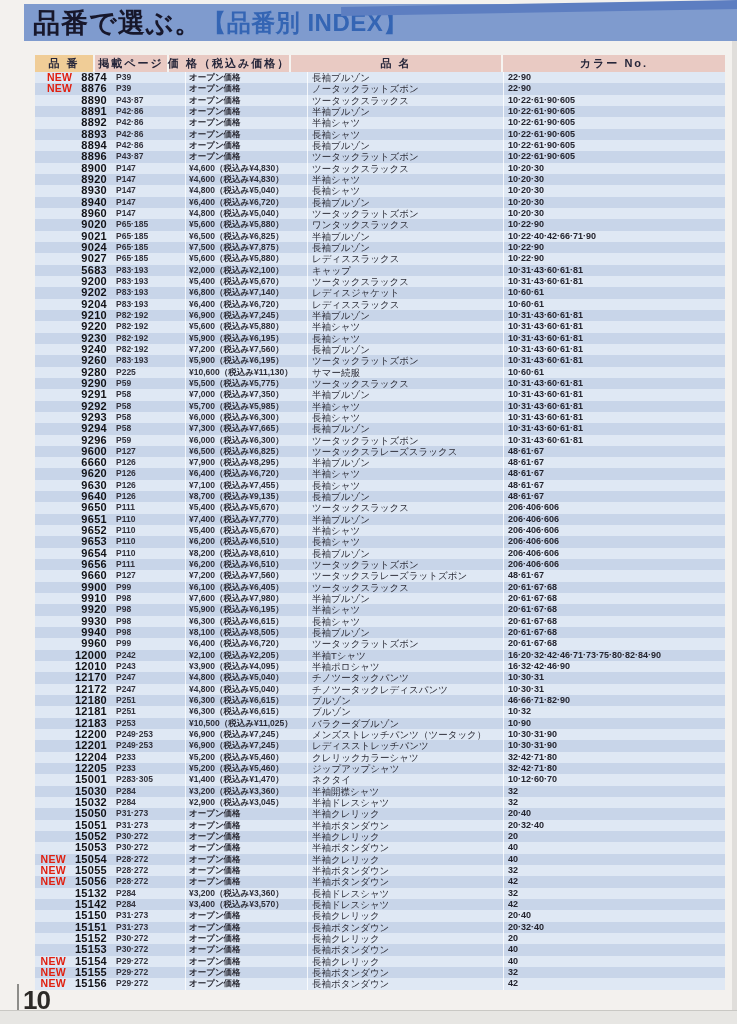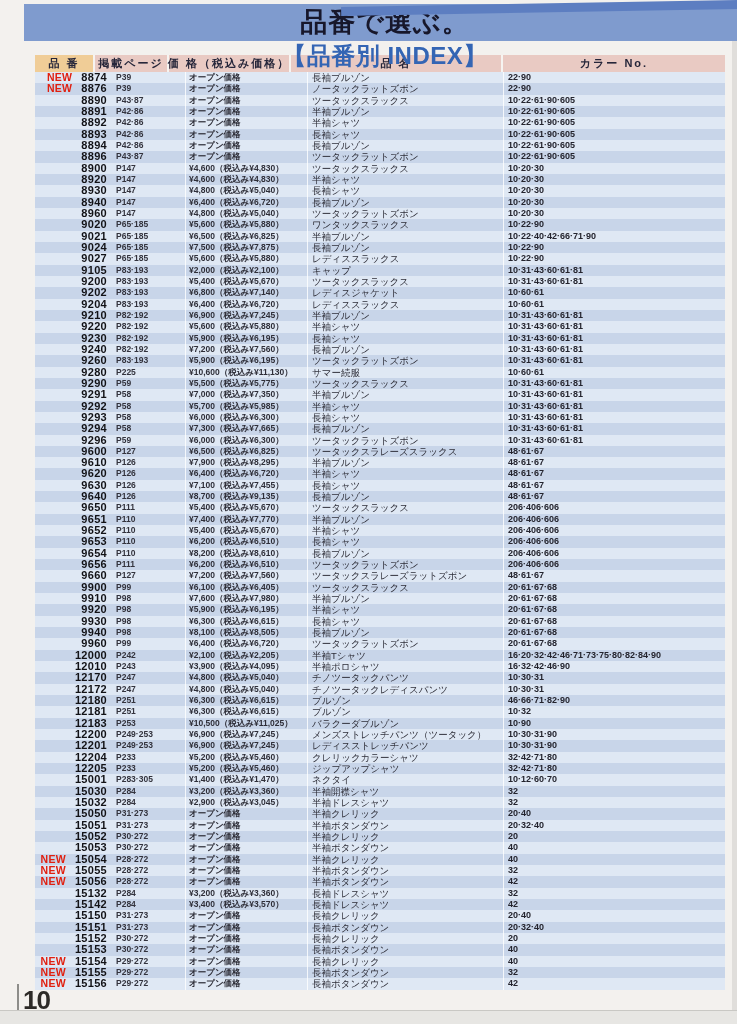--- a/index.html
+++ b/index.html
@@ -10,21 +10,21 @@
   }
   
   .topstrip{
     position:absolute;top:0;right:-4px;width:400px;height:9px;
     background:var(--band-dark,#5d7ec1);
     transform:rotate(-1deg);transform-origin:right top;z-index:3;
   }
   .topband{
     position:absolute;left:24px;top:4px;right:0;height:37px;
     background:var(--band,#7f9bce);
-    display:flex;align-items:center;padding-left:9px;z-index:2;flex-direction:column;
+    display:flex;align-items:center;padding-left:9px;z-index:2;
   }
   .title-main{font-size:27px;font-weight:bold;color:#17172b;letter-spacing:1px;white-space:nowrap}
   .title-sub{font-size:24px;font-weight:bold;color:var(--sub-blue,#3465b4);letter-spacing:0.5px;white-space:nowrap}
   
   .table{position:absolute;left:35px;top:55px;width:690px;z-index:1}
   .thead{display:flex;height:17px}
   .th{
     box-sizing:border-box;display:flex;align-items:center;justify-content:center;
     font-size:11px;font-weight:bold;color:#26263a;letter-spacing:2px;
     background:var(--hdr-pink,#e9cac3);border-right:2px solid #f6f4f1;white-space:nowrap;
@@ -179,21 +179,21 @@
         <div class="cell c-color">10·22·90</div>
       </div>
       <div class="row">
         <div class="cell c-num"><span>9027</span></div>
         <div class="cell c-page">P65·185</div>
         <div class="cell c-price">¥5,600（税込み¥5,880）</div>
         <div class="cell c-name">レディススラックス</div>
         <div class="cell c-color">10·22·90</div>
       </div>
       <div class="row alt">
-        <div class="cell c-num"><span>9105</span></div>
+        <div class="cell c-num"><span>5683</span></div>
         <div class="cell c-page">P83·193</div>
         <div class="cell c-price">¥2,000（税込み¥2,100）</div>
         <div class="cell c-name">キャップ</div>
         <div class="cell c-color">10·31·43·60·61·81</div>
       </div>
       <div class="row">
         <div class="cell c-num"><span>9200</span></div>
         <div class="cell c-page">P83·193</div>
         <div class="cell c-price">¥5,400（税込み¥5,670）</div>
         <div class="cell c-name">ツータックスラックス</div>
@@ -298,21 +298,21 @@
         <div class="cell c-color">10·31·43·60·61·81</div>
       </div>
       <div class="row alt">
         <div class="cell c-num"><span>9600</span></div>
         <div class="cell c-page">P127</div>
         <div class="cell c-price">¥6,500（税込み¥6,825）</div>
         <div class="cell c-name">ツータックスラレーズスラックス</div>
         <div class="cell c-color">48·61·67</div>
       </div>
       <div class="row">
-        <div class="cell c-num"><span>9610</span></div>
+        <div class="cell c-num"><span>6660</span></div>
         <div class="cell c-page">P126</div>
         <div class="cell c-price">¥7,900（税込み¥8,295）</div>
         <div class="cell c-name">半袖ブルゾン</div>
         <div class="cell c-color">48·61·67</div>
       </div>
       <div class="row alt">
         <div class="cell c-num"><span>9620</span></div>
         <div class="cell c-page">P126</div>
         <div class="cell c-price">¥6,400（税込み¥6,720）</div>
         <div class="cell c-name">半袖シャツ</div>

